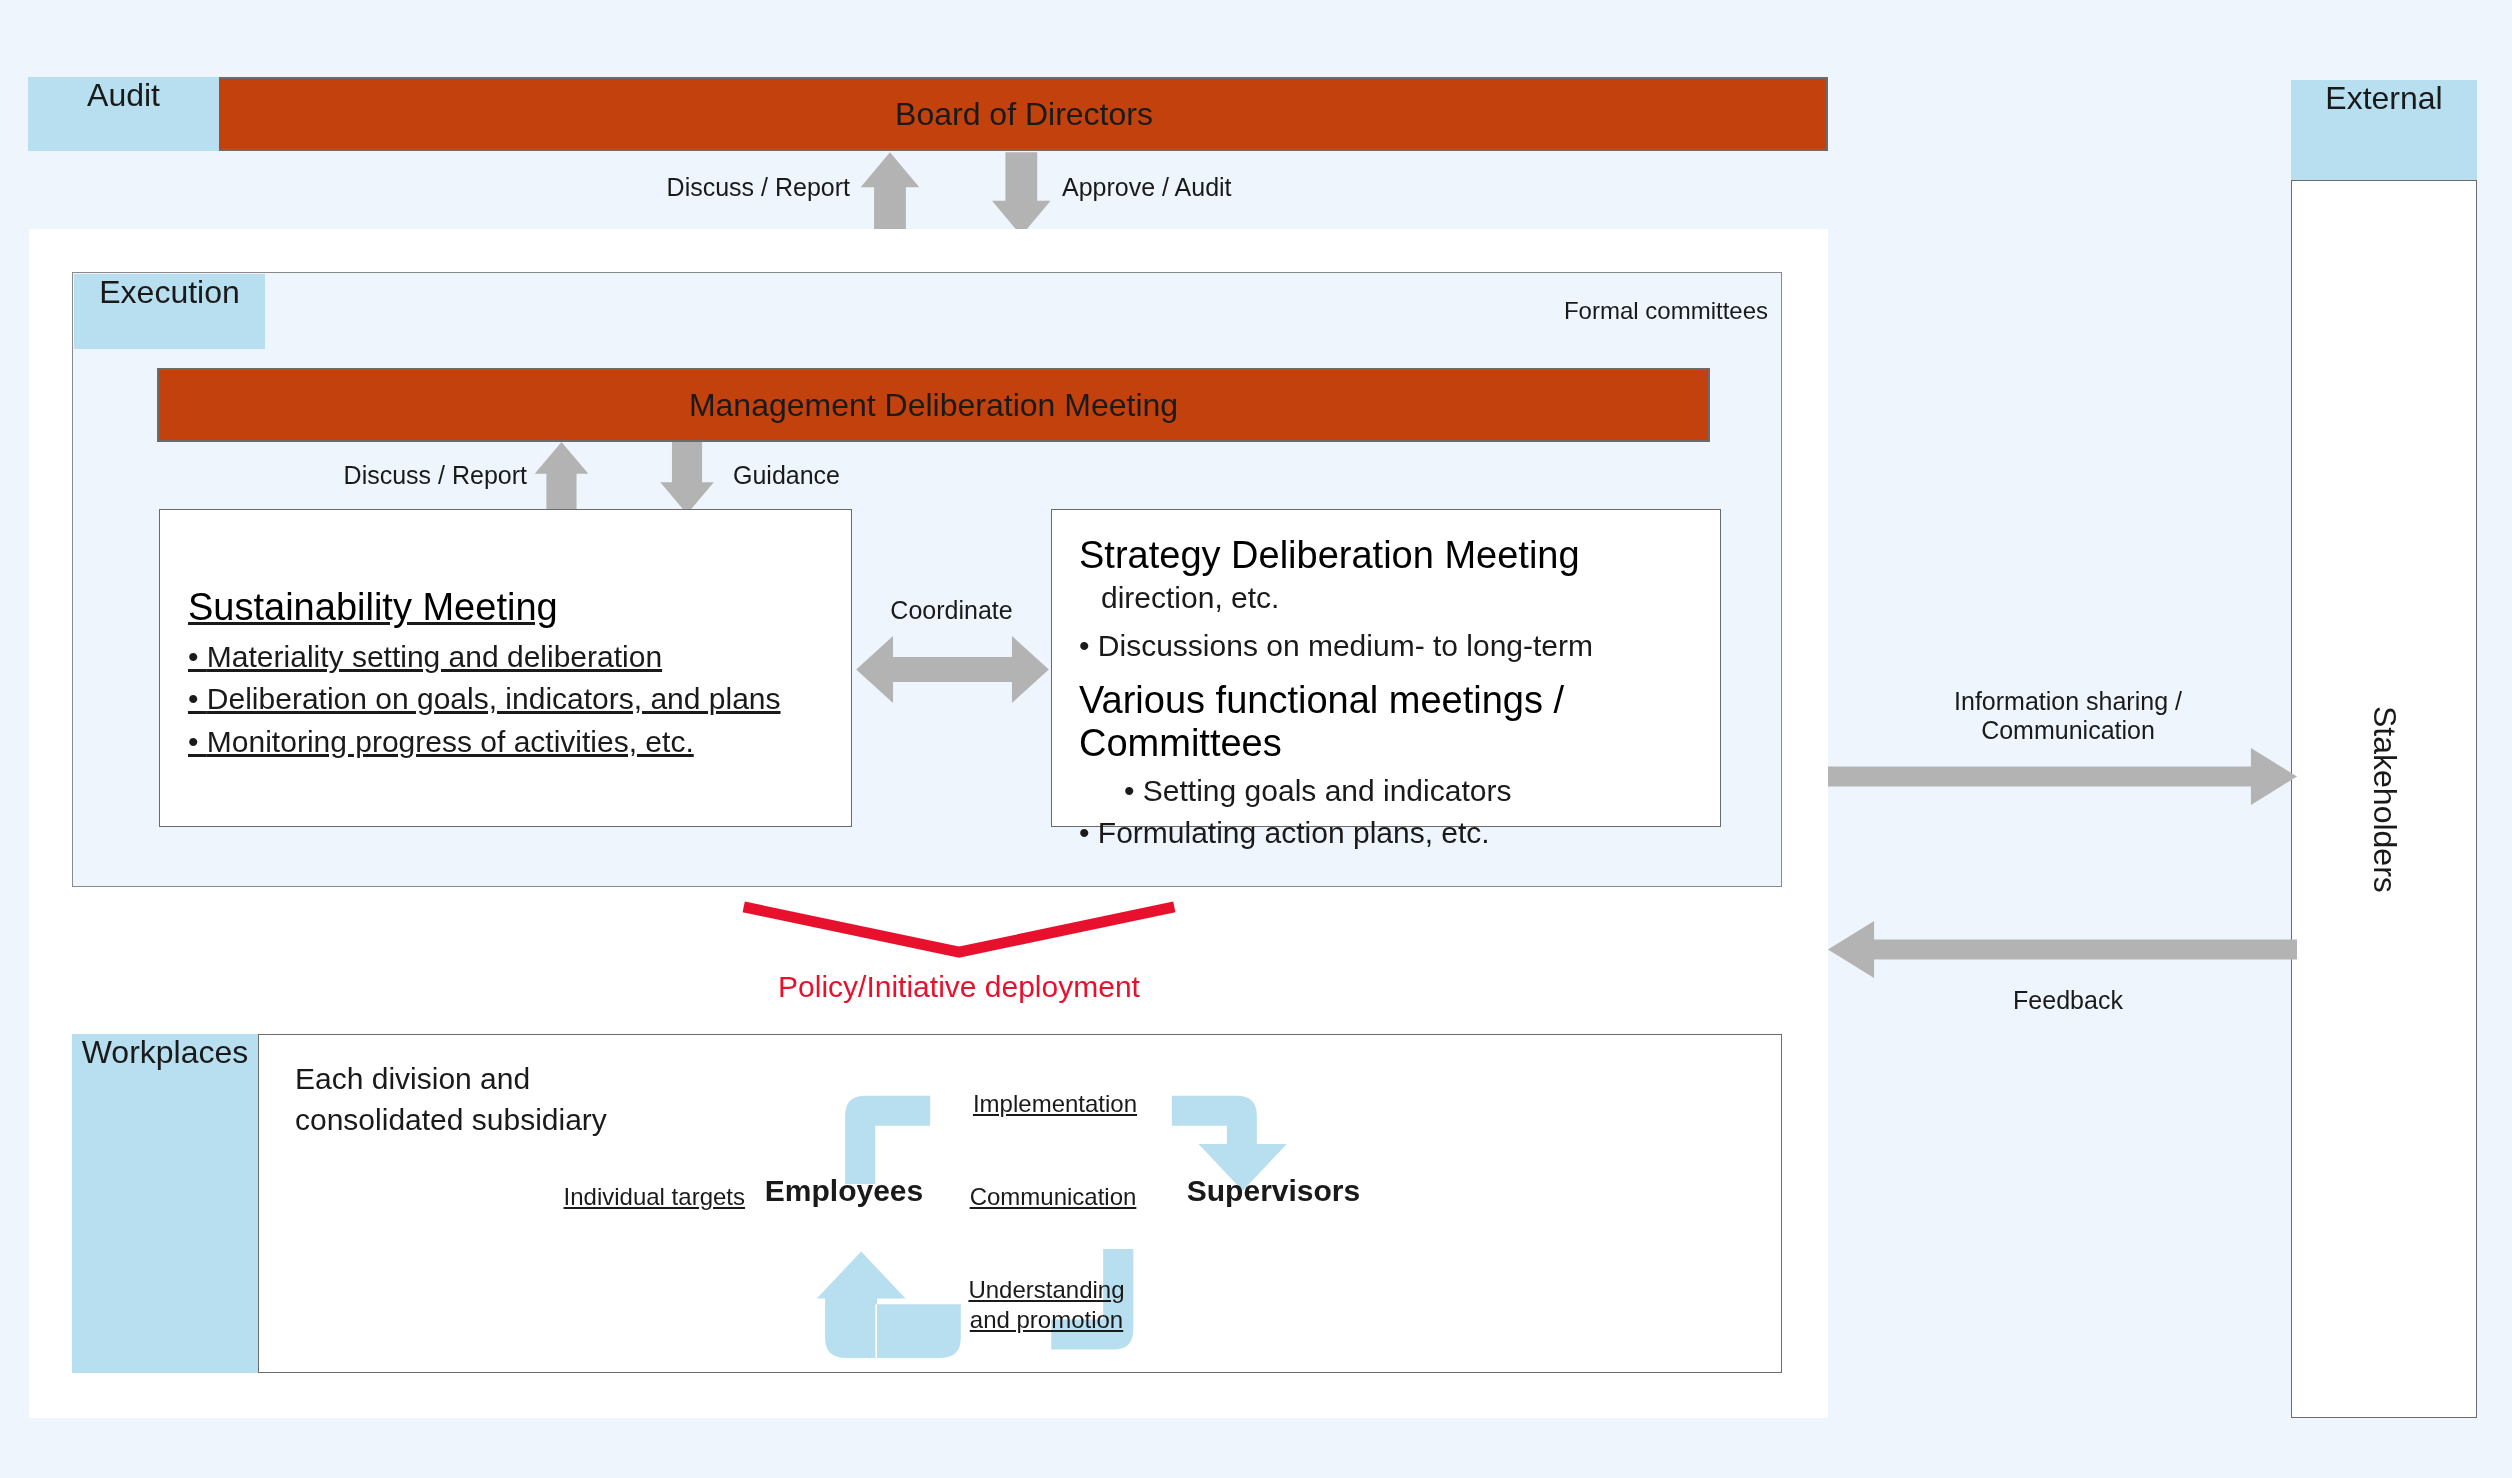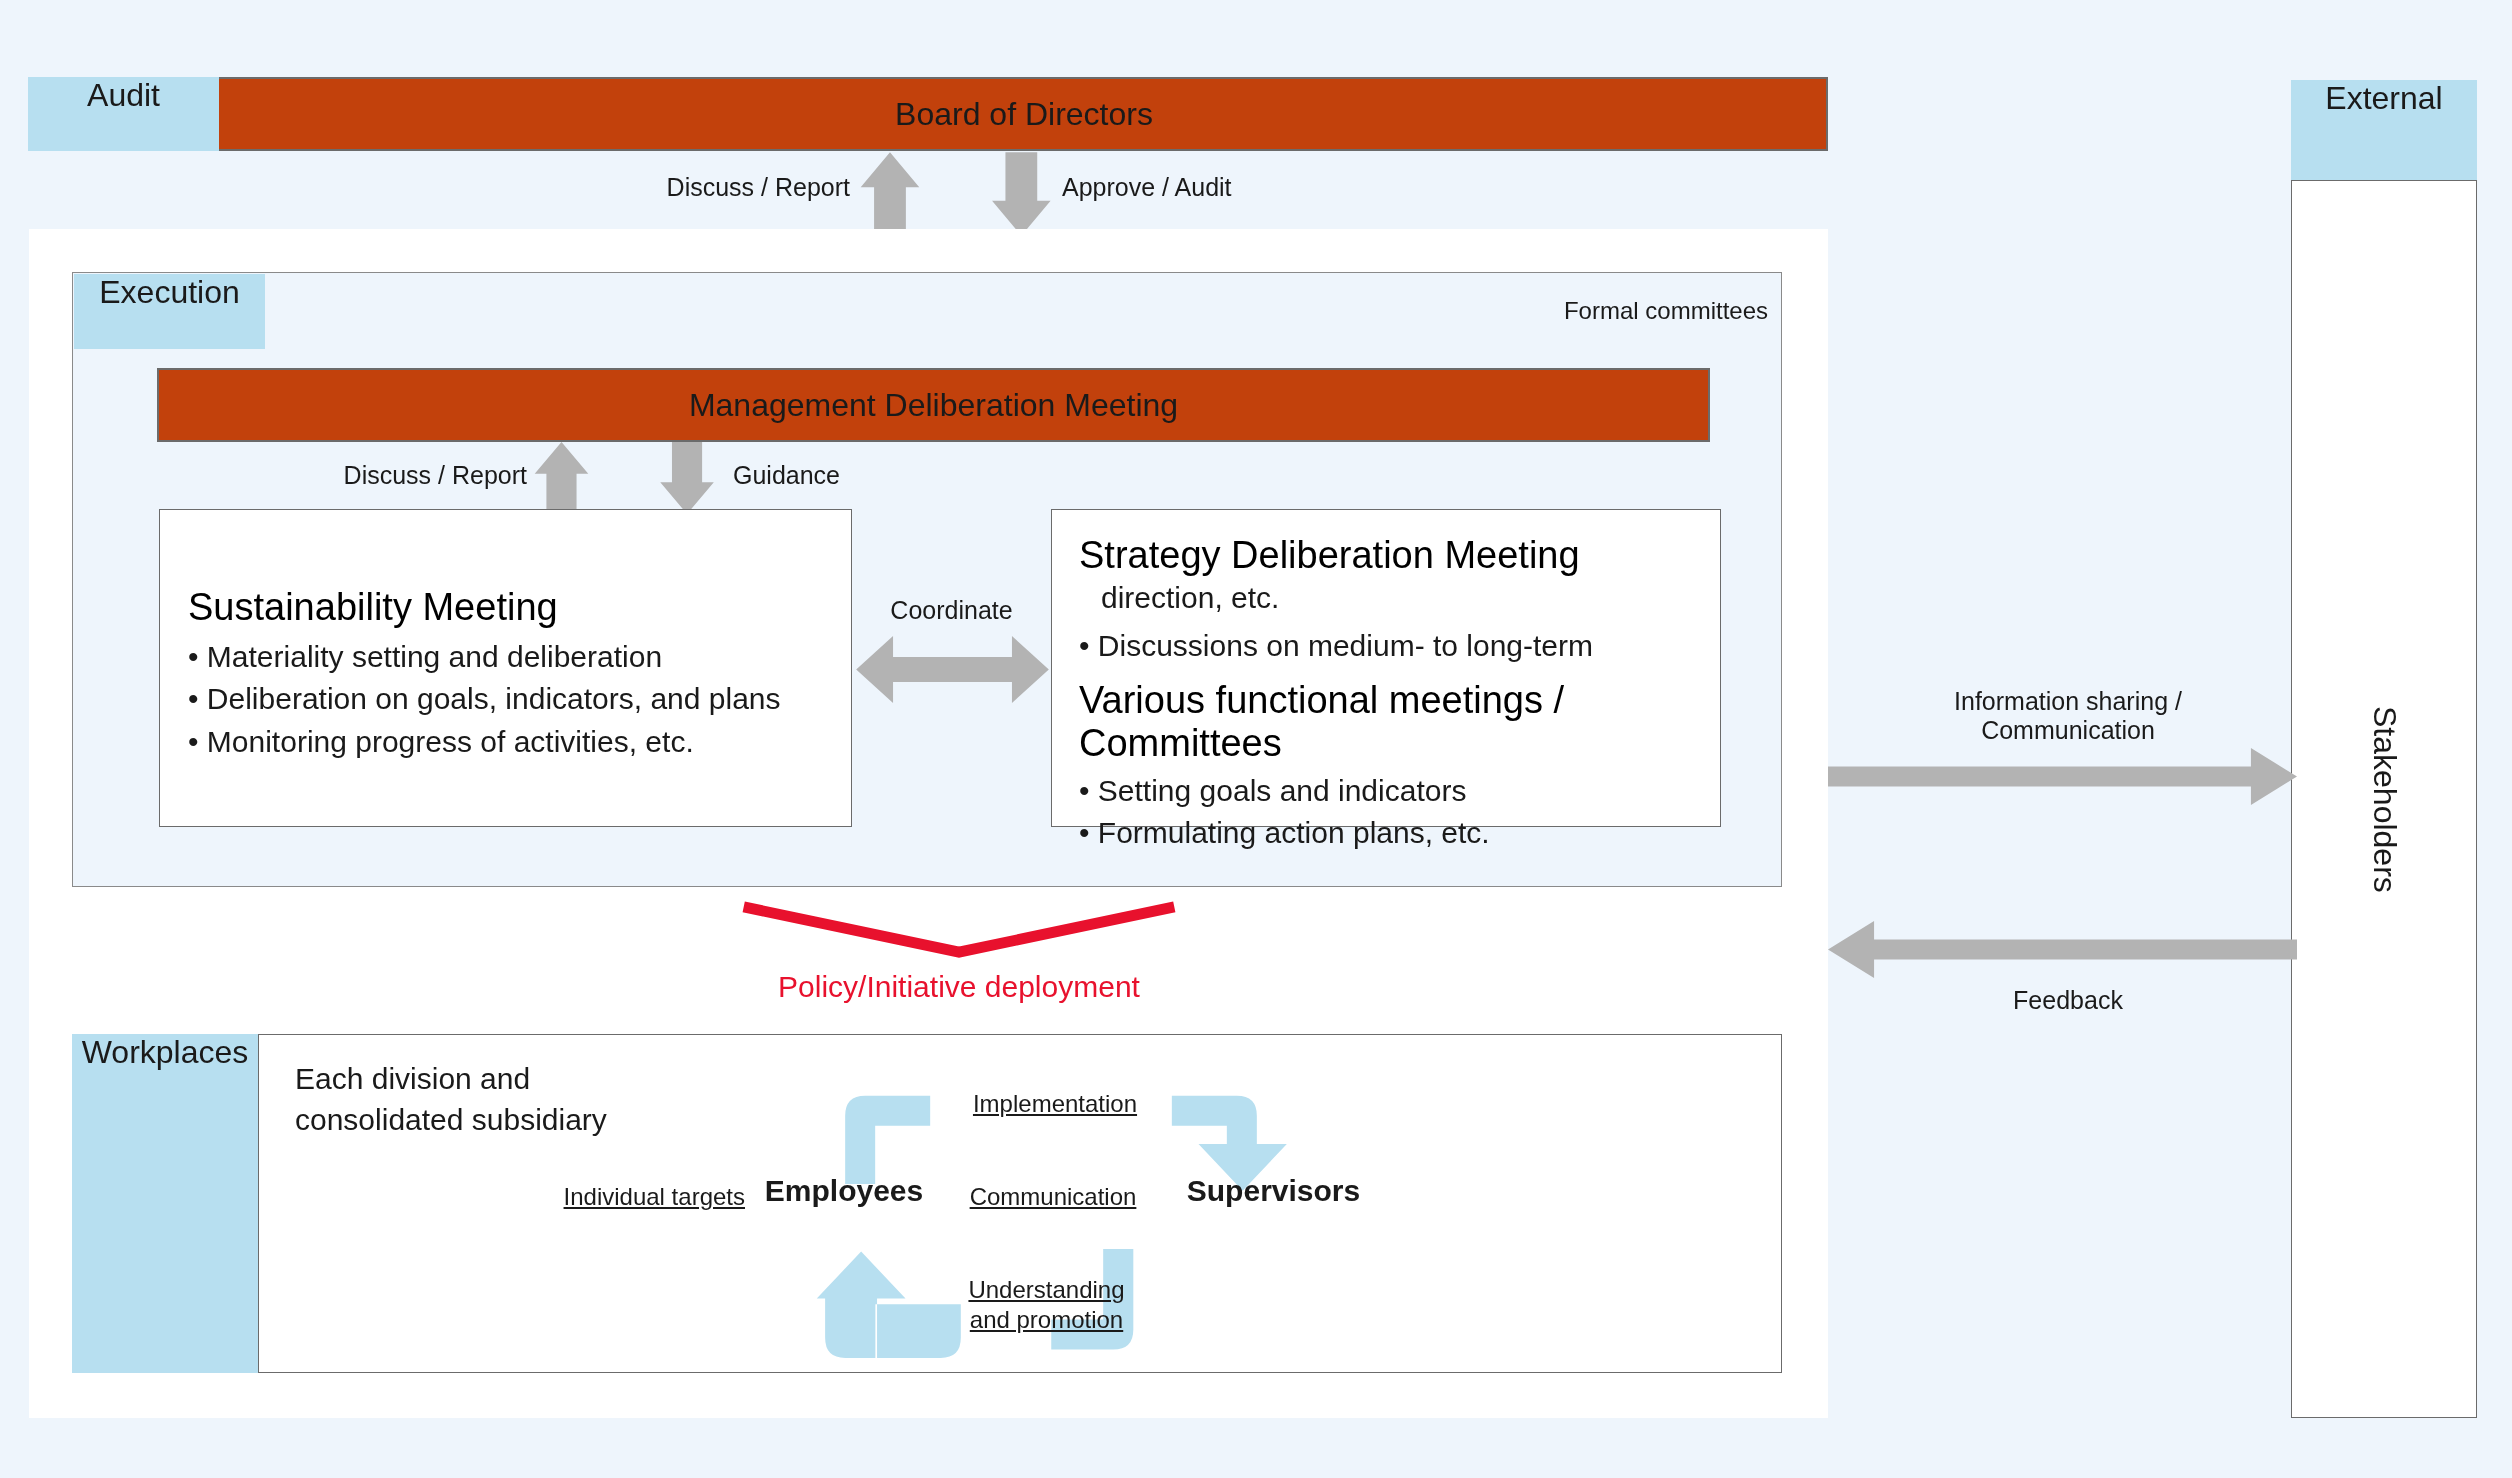--- a/index.html
+++ b/index.html
@@ -110,21 +110,21 @@
   </svg>
 </div>
 <div class="abs" style="left:251px;top:461px;width:276px;text-align:right;">
   <span class="t-arrowlabel">Discuss / Report</span>
 </div>
 <div class="abs" style="left:733px;top:461px;">
   <span class="t-arrowlabel">Guidance</span>
 </div>
 
 <div class="abs thinbox" style="left:159px;top:509px;width:693px;height:318px;"></div>
-<div class="abs" style="left:188px;top:586px;width:662px;">
+<div class="abs" style="left:188px;top:586px;width:662px;text-decoration:underline;">
   <div class="t-heading-red">Sustainability Meeting</div>
   <div class="t-bullet" style="margin-top:6.7px;">
     <span>•&nbsp;</span><span>Materiality setting and deliberation</span>
   </div>
   <div class="t-bullet">
     <span>•&nbsp;</span><span>Deliberation on goals, indicators, and plans</span>
   </div>
   <div class="t-bullet">
     <span>•&nbsp;</span><span>Monitoring progress of activities, etc.</span>
   </div>
@@ -142,21 +142,21 @@
 <div class="abs thinbox" style="left:1051px;top:509px;width:670px;height:318px;"></div>
 <div class="abs" style="left:1079px;top:534px;width:645px;">
   <div class="t-heading-red">Strategy Deliberation Meeting</div>
   <div class="t-bullet" style="padding-left:22px;">
     <span>direction, etc.</span>
   </div>
   <div class="t-bullet" style="margin-top:5px;">
     <span>•&nbsp;</span><span>Discussions on medium- to long-term</span>
   </div>
   <div class="t-heading-red" style="margin-top:11.7px;">Various functional meetings / Committees</div>
-  <div class="t-bullet" style="margin-top:5px;">
+  <div class="t-bullet" style="margin-top:5px;margin-left:45px;">
     <span>•&nbsp;</span><span>Setting goals and indicators</span>
   </div>
   <div class="t-bullet">
     <span>•&nbsp;</span><span>Formulating action plans, etc.</span>
   </div>
 </div>
 
 <div class="abs" style="left:737px;top:900px;">
   <svg width="444" height="59" viewBox="0 0 530 70">
     <polyline points="8,8 265,62 522,8" fill="none" stroke="#e8112d" stroke-width="13"></polyline>

